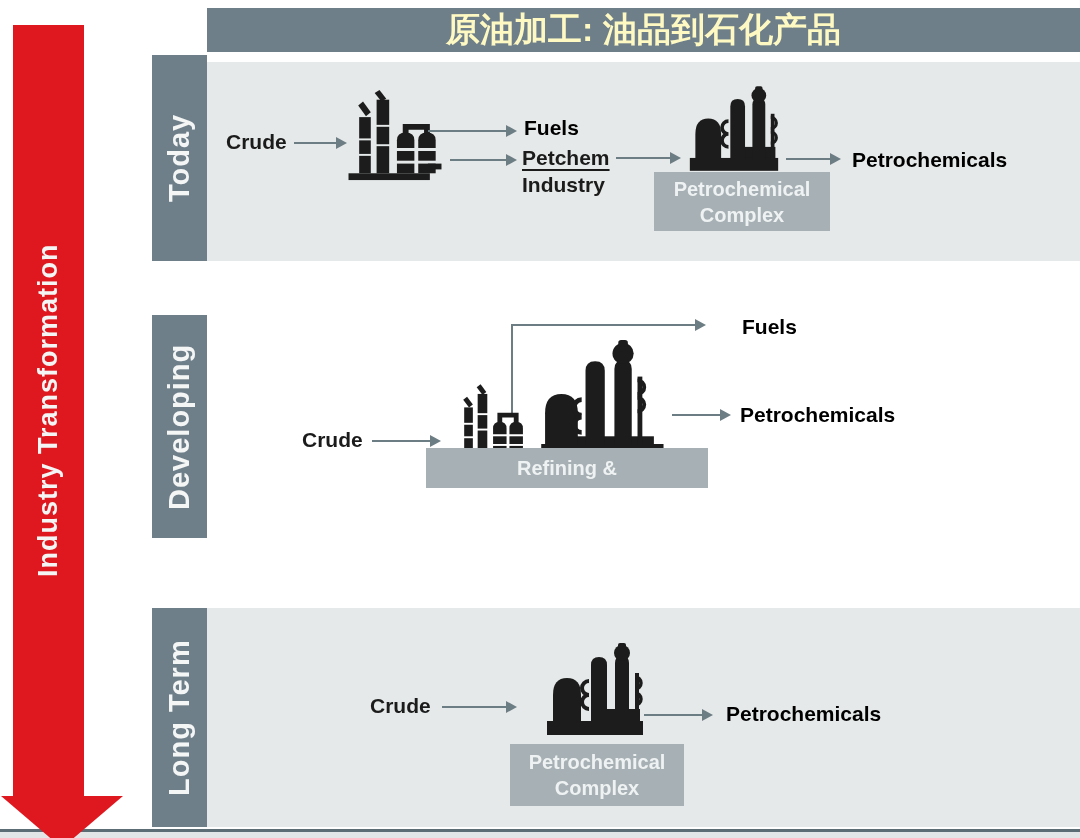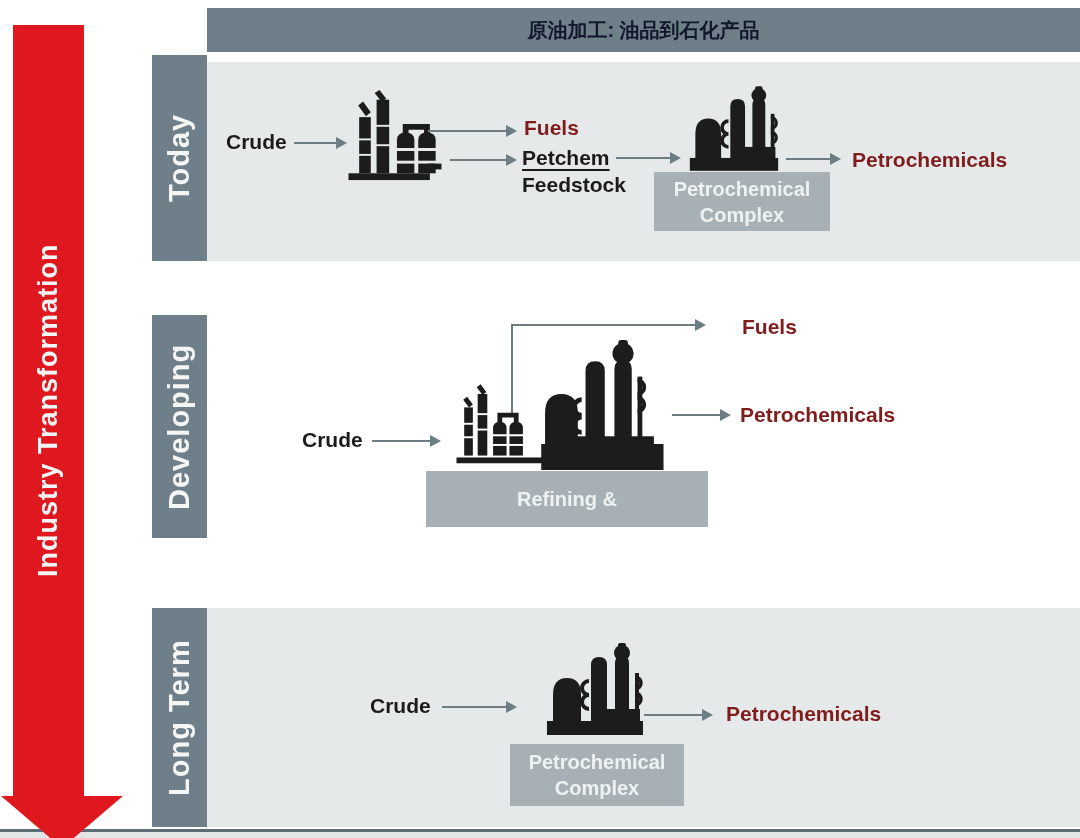--- a/index.html
+++ b/index.html
@@ -16,38 +16,38 @@
     color:#f4f6f6;font-weight:bold;letter-spacing:1px;
   }
   .hline{position:absolute;height:2px;background:#6d7d84;}
   .vline{position:absolute;width:2px;background:#6d7d84;}
   .ahead{
     position:absolute;width:0;height:0;
     border-top:6px solid transparent;border-bottom:6px solid transparent;
     border-left:11px solid #6d7d84;
   }
   .black-label{position:absolute;font-weight:bold;font-size:21px;color:#1b1b1b;white-space:nowrap;}
-  .red-label{position:absolute;font-weight:bold;font-size:21px;color:#7f1d1d;white-space:nowrap;}
+  .red-label{position:absolute;font-weight:bold;font-size:21px;color:#000000;white-space:nowrap;}
   .wavy{
     text-decoration-line:underline;text-decoration-style:wavy;
     text-decoration-color:#e34b63;text-decoration-thickness:2px;text-underline-offset:4px;text-decoration:underline;
   }
   .gray-box{
     position:absolute;background:#a7b1b5;color:#eff2f2;font-weight:bold;
     font-size:20px;text-align:center;display:flex;flex-direction:column;
     align-items:center;justify-content:center;line-height:26px;white-space:nowrap;
   }
   .slate{background:#6f7f8a;}
   .panel{position:absolute;background:#e6e9e9;}
   .icon-svg{position:absolute;fill:#1c1c1c;}
   
   .header-bar{
     position:absolute;left:207px;top:8px;width:873px;height:44px;
     display:flex;align-items:center;justify-content:center;
-    color:#0f172a;font-weight:bold;font-size:20px;
+    color:#fef9c3;font-weight:bold;font-size:34px;
   }
   .red-bar{position:absolute;left:13px;top:25px;width:71px;height:771px;background:#df1820;z-index:3;}
   .red-head{
     position:absolute;left:1px;top:796px;width:0;height:0;z-index:3;
     border-left:61px solid transparent;border-right:61px solid transparent;
     border-top:52px solid #df1820;
   }
   .bottom-line{position:absolute;left:0;top:829px;width:1080px;height:3px;background:#5d6d76;z-index:2;}
   .bottom-strip{position:absolute;left:0;top:832px;width:1080px;height:6px;background:#e2e6e7;z-index:1;}
 </style>
@@ -97,21 +97,21 @@
     <path d="M61,48 V38 h22 V48" fill="none" stroke="#1c1c1c" stroke-width="6"></path>
   </svg>
 
   <div class="hline" style="left:428px;top:130px;width:78px;"></div>
   <div class="ahead" style="left:506px;top:125px;"></div>
   <div class="red-label" style="left:524px;top:116px;">Fuels</div>
 
   <div class="hline" style="left:450px;top:159px;width:56px;"></div>
   <div class="ahead" style="left:506px;top:154px;"></div>
   <div class="black-label wavy" style="left:522px;top:146px;">Petchem</div>
-  <div class="black-label" style="left:522px;top:173px;">Feedstock</div>
+  <div class="black-label" style="left:522px;top:173px;">Industry</div>
 
   <div class="hline" style="left:616px;top:157px;width:54px;"></div>
   <div class="ahead" style="left:670px;top:152px;"></div>
 
   <svg class="icon-svg" style="left:688px;top:86px;" width="92" height="85" viewBox="0 0 100 92">
     <rect x="55" y="66" width="40" height="14"></rect>
     <rect x="2" y="78" width="96" height="14"></rect>
     <path d="M8,80 V52 q0,-17 14,-17 q14,0 14,17 V80 z"></path>
     <path d="M44,38 a7,7 0 0 0 0,14 M44,52 a7,7 0 0 0 0,14" fill="none" stroke="#1c1c1c" stroke-width="4"></path>
     <path d="M46,80 V22 q0,-8 8,-8 q8,0 8,8 V80 z"></path>
@@ -164,21 +164,21 @@
     <rect x="88" y="108" width="127" height="27"></rect>
     <path d="M92,108 V76 q0,-20 17,-20 q17,0 17,20 V108 z"></path>
     <path d="M130,62 a8,8 0 0 0 0,16 M130,80 a8,8 0 0 0 0,16" fill="none" stroke="#1c1c1c" stroke-width="5"></path>
     <path d="M134,108 V32 q0,-10 10,-10 q10,0 10,10 V108 z"></path>
     <path d="M164,108 V30 q0,-9 9,-9 q9,0 9,9 V108 z"></path>
     <circle cx="173" cy="14" r="11"></circle>
     <rect x="168" y="0" width="10" height="7" rx="3"></rect>
     <rect x="188" y="38" width="5" height="70"></rect>
     <path d="M188,42 a7,7 0 0 1 0,14 M188,60 a7,7 0 0 1 0,14" fill="none" stroke="#1c1c1c" stroke-width="4"></path>
   </svg>
-  <div class="gray-box" style="left:426px;top:471px;width:282px;height:56px;">
+  <div class="gray-box" style="left:426px;top:448px;width:282px;height:40px;">
     <span>Refining &amp;</span>
   </div>
 
   <div class="hline" style="left:672px;top:414px;width:48px;"></div>
   <div class="ahead" style="left:720px;top:409px;"></div>
   <div class="red-label" style="left:740px;top:403px;">Petrochemicals</div>
 
   <div class="panel" style="left:207px;top:608px;width:873px;height:219px;"></div>
   <div class="abs slate" style="left:152px;top:608px;width:55px;height:219px;">
     <div class="vtext" style="width:55px;height:219px;font-size:29px;">Long Term</div>

